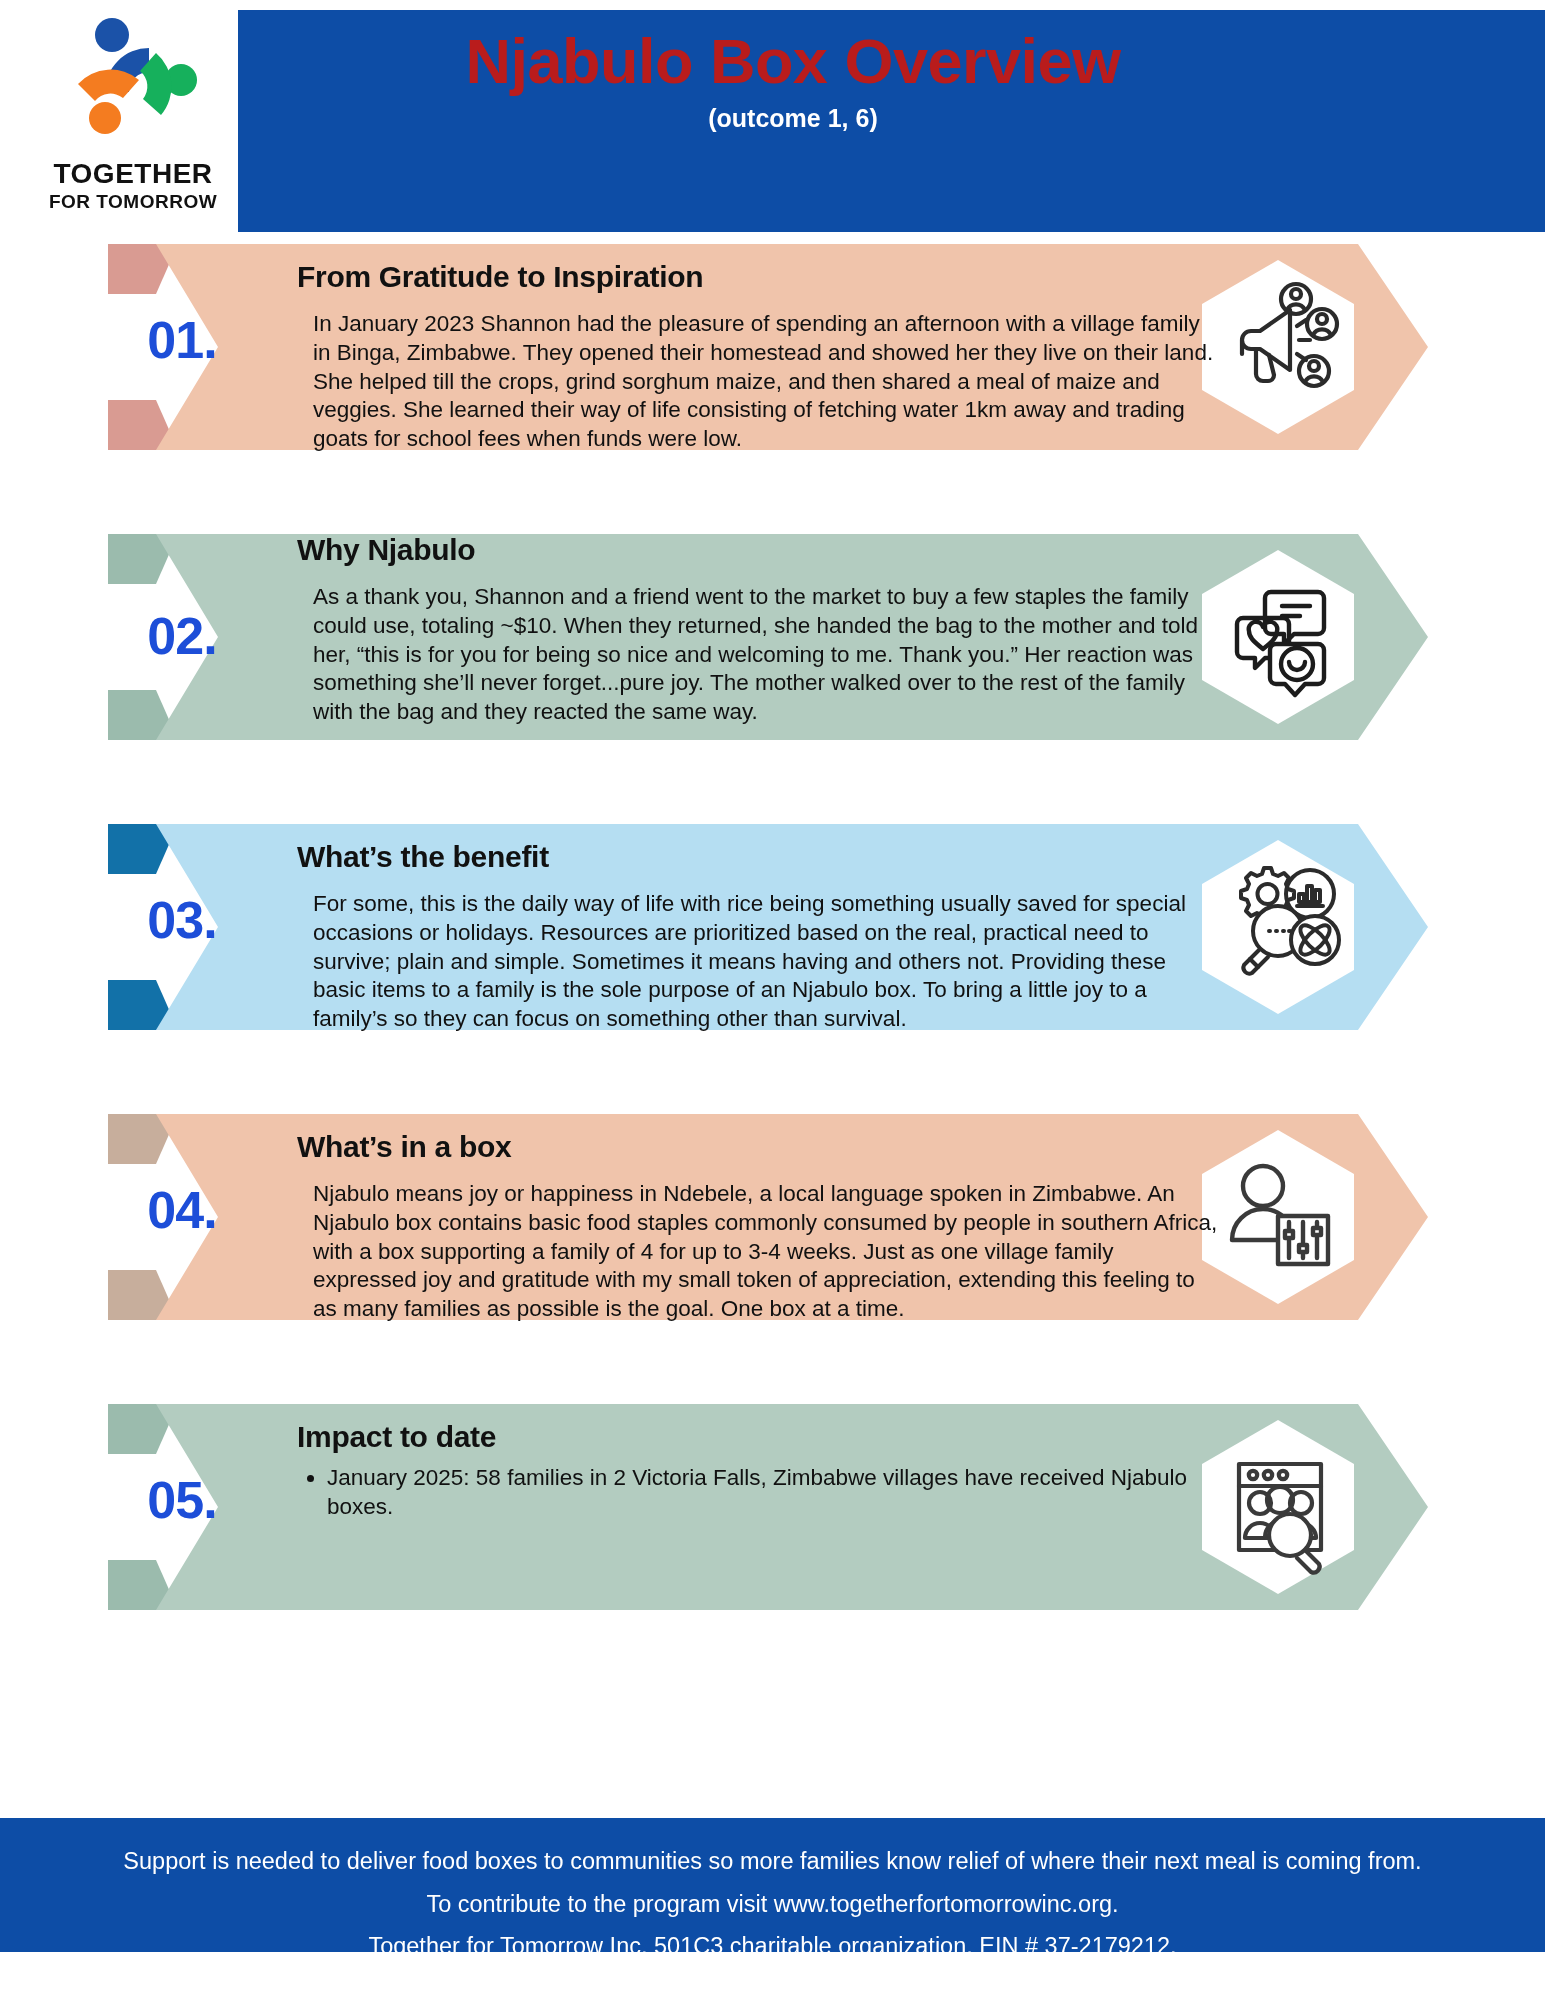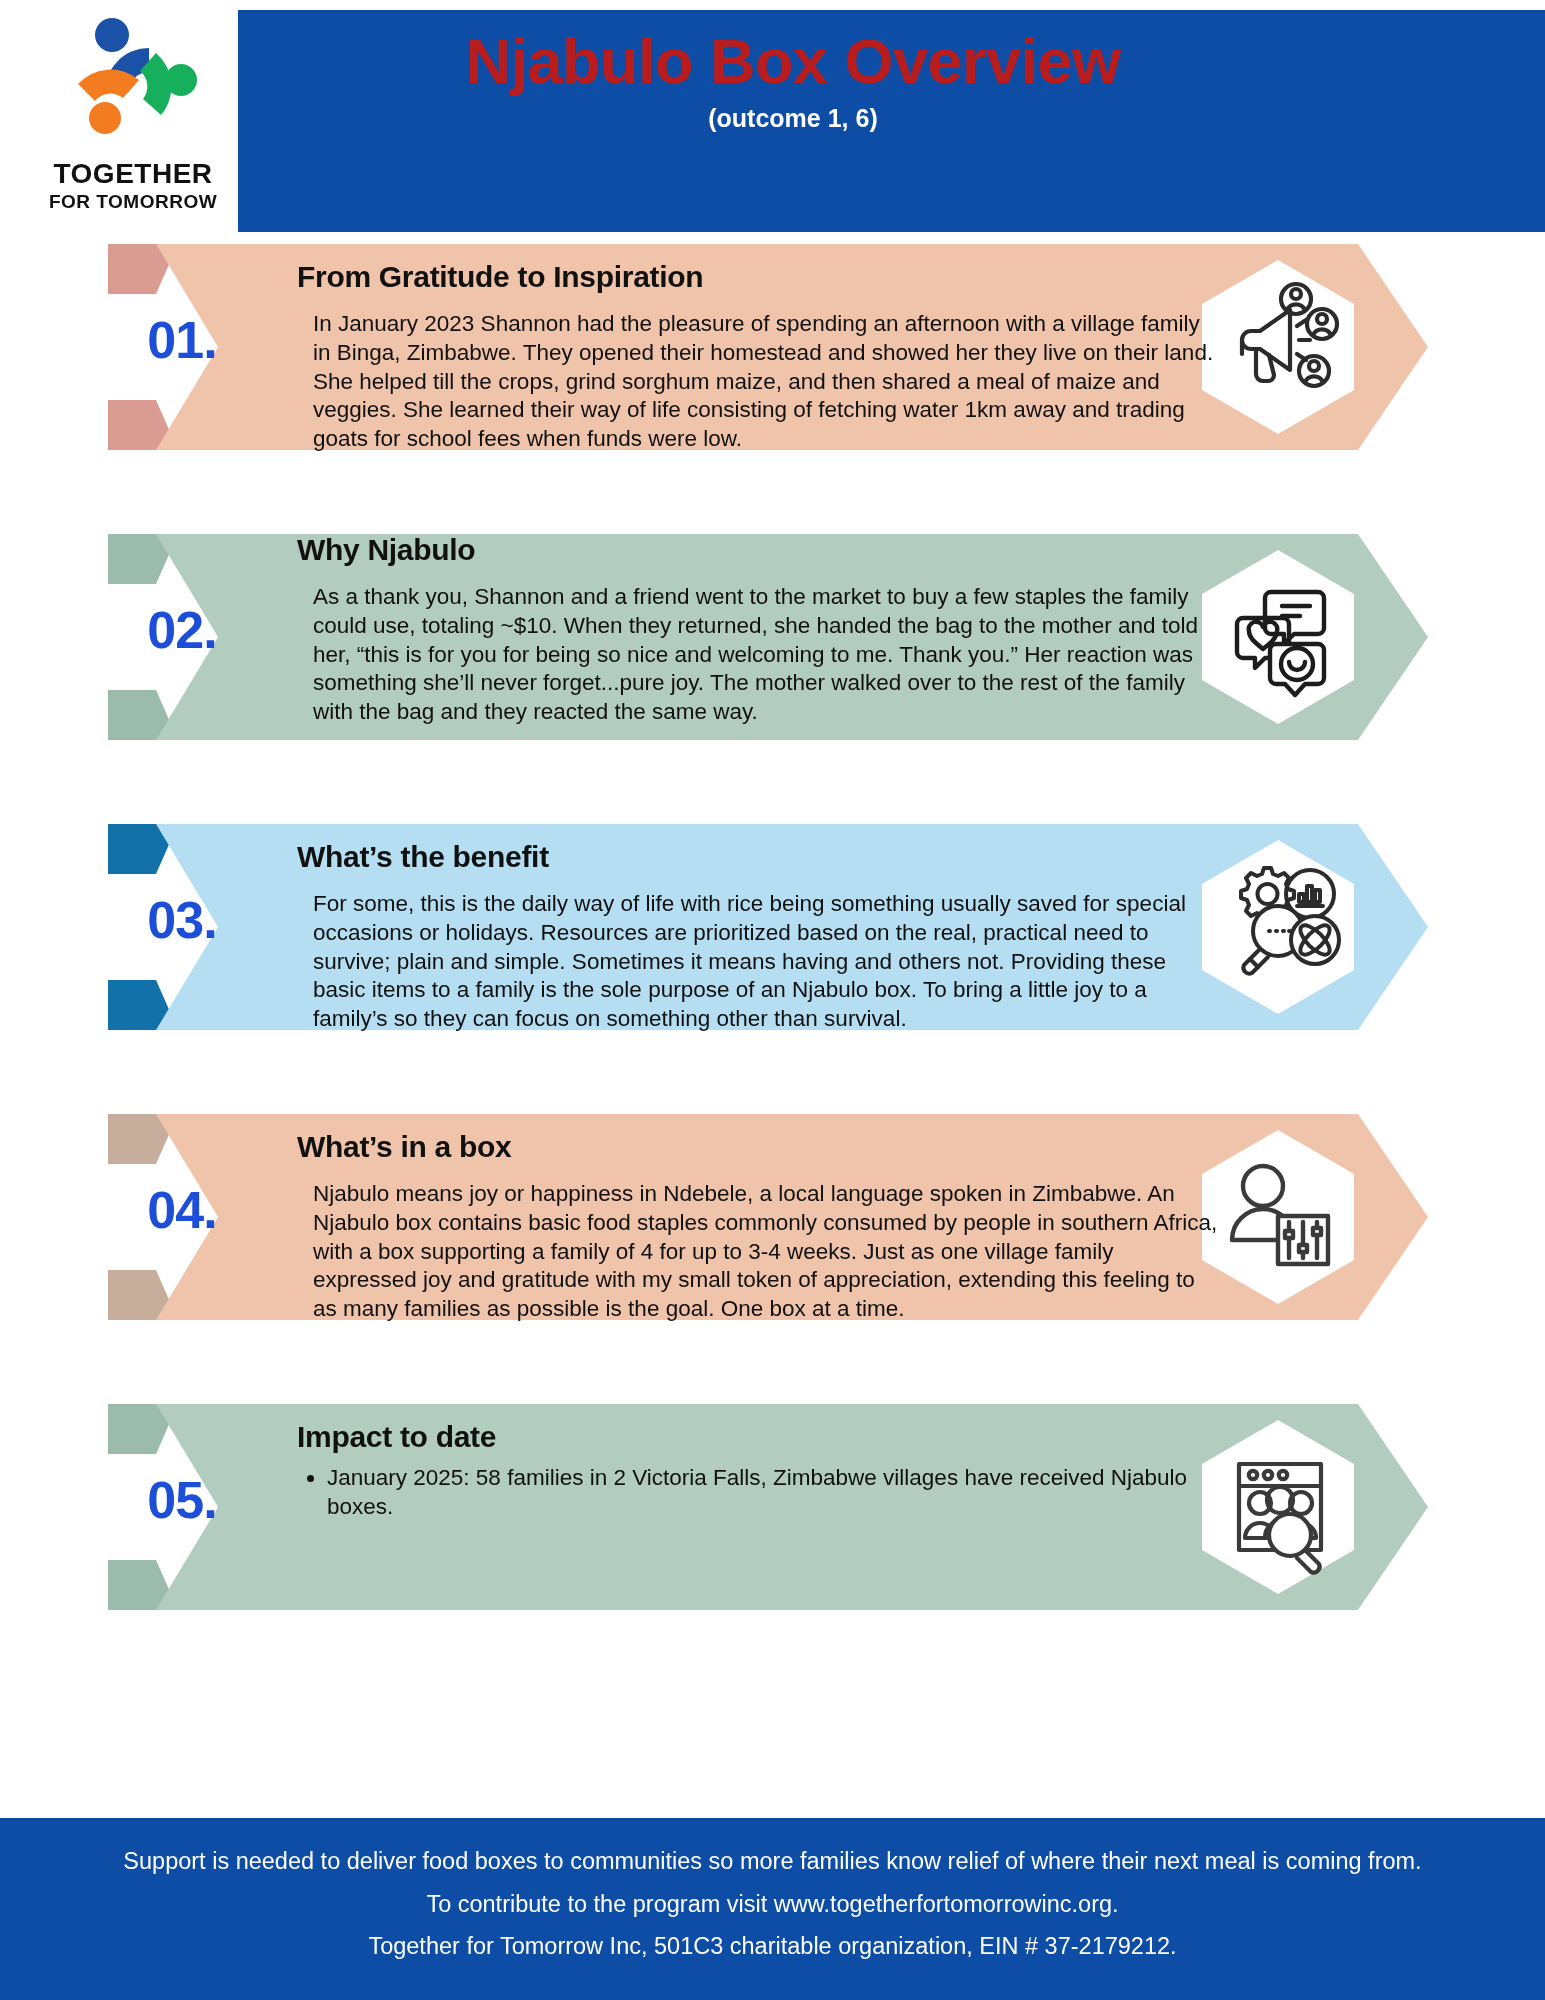--- a/index.html
+++ b/index.html
@@ -72,21 +72,21 @@
   .sec-list{margin:0;padding-left:30px;}
   .sec-list li{
     font-size:22.5px;line-height:1.28;color:#111;
   }
 
   .hex{position:absolute;width:160px;height:178px;}
   .hex svg{width:160px;height:178px;display:block;}
 
   
   .footer{
-    position:absolute;left:0;top:1818px;width:1545px;height:182px;
+    position:absolute;left:0;top:1818px;width:1545px;height:134px;
     background:#0D4DA6;color:#ffffff;
     display:flex;flex-direction:column;align-items:center;justify-content:flex-start;
     padding-top:32px;box-sizing:border-box;
   }
   .footer-line{
     font-size:23.5px;line-height:1.0;margin-bottom:19px;text-align:center;
   }
 </style>
 </head>
 <body>
@@ -164,21 +164,21 @@
             <path d="M84 58 h28 M84 68 h18"></path>
             <path d="M45 70 h40 a6 6 0 0 1 6 6 v28 a6 6 0 0 1 -6 6 h-18 l-10 10 v-10 h-12 a6 6 0 0 1 -6 -6 v-28 a6 6 0 0 1 6 -6 z"></path>
             <path d="M65 101 c-10 -8 -14 -12 -14 -18 a7 7 0 0 1 14 -4 a7 7 0 0 1 14 4 c0 6 -4 10 -14 18 z"></path>
             <path d="M78 96 h42 a6 6 0 0 1 6 6 v28 a6 6 0 0 1 -6 6 h-13 l-10 11 l-10 -11 h-9 a6 6 0 0 1 -6 -6 v-28 a6 6 0 0 1 6 -6 z" fill="#ffffff"></path>
             <circle cx="99" cy="116" r="16"></circle>
             <path d="M91 114 a8 8 0 0 0 16 0"></path>
           </g>
         </svg>
       </div>
     </div>
-    <div class="num" style="top:78px;">02.</div>
+    <div class="num" style="top:84px;">02.</div>
     <div class="body-area" style="top:11px;">
       <p class="sec-title">Why Njabulo</p>
       <p class="sec-text">As a thank you, Shannon and a friend went to the market to buy a few staples the family could use, totaling ~$10. When they returned, she handed the bag to the mother and told her, “this is for you for being so nice and welcoming to me. Thank you.” Her reaction was something she’ll never forget...pure joy. The mother walked over to the rest of the family with the bag and they reacted the same way.</p>
     </div>
   </div>
 
   <div class="row" style="top:580px;">
     <div class="ribbon-wrap">
       <svg class="ribbon-svg" viewBox="0 0 1320 230" preserveAspectRatio="none">
         <polygon points="0,12 70,12 48,62 0,62" fill="#1271A8"></polygon>

